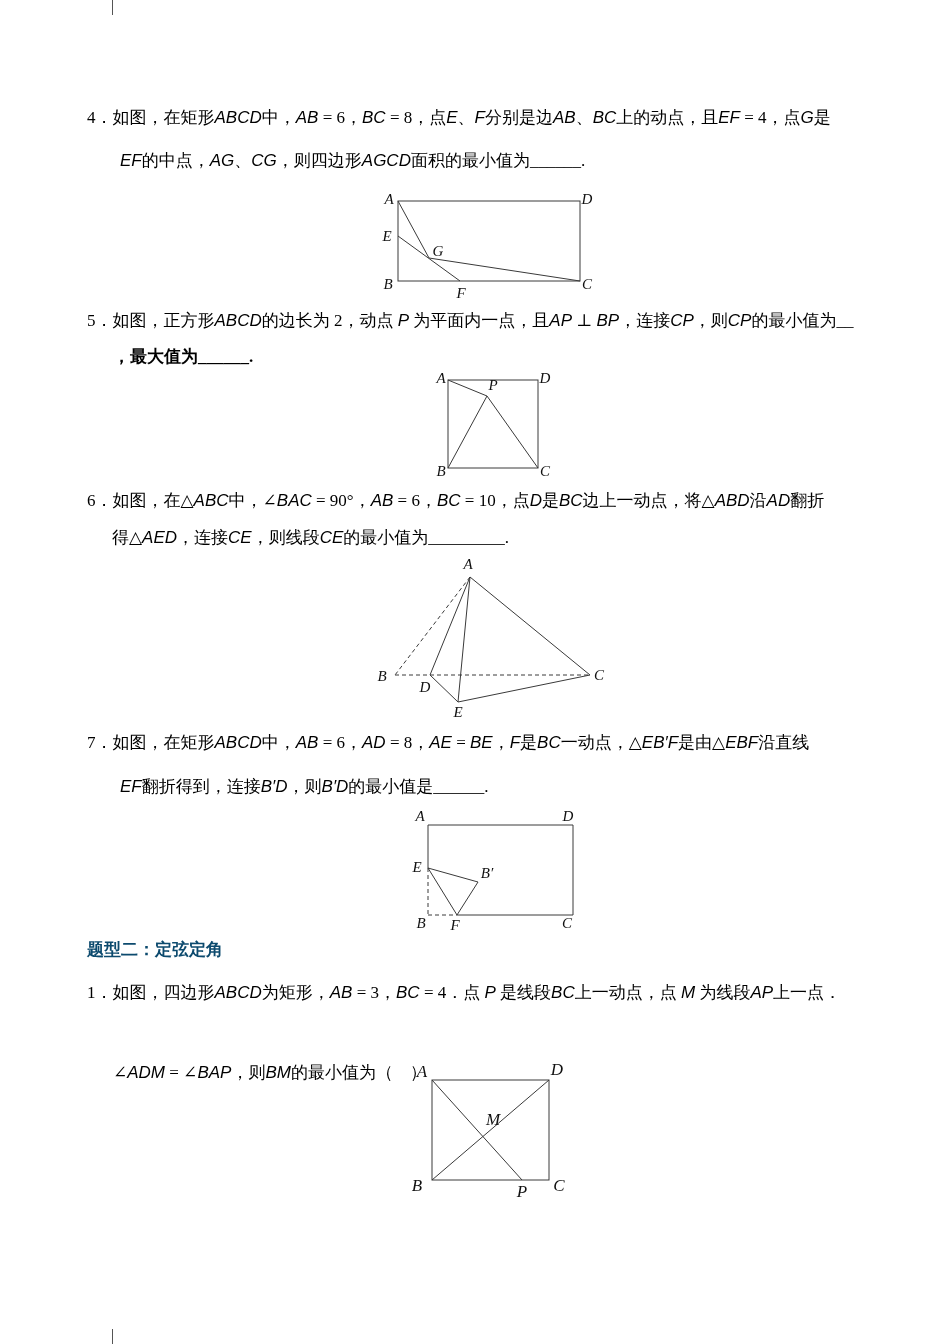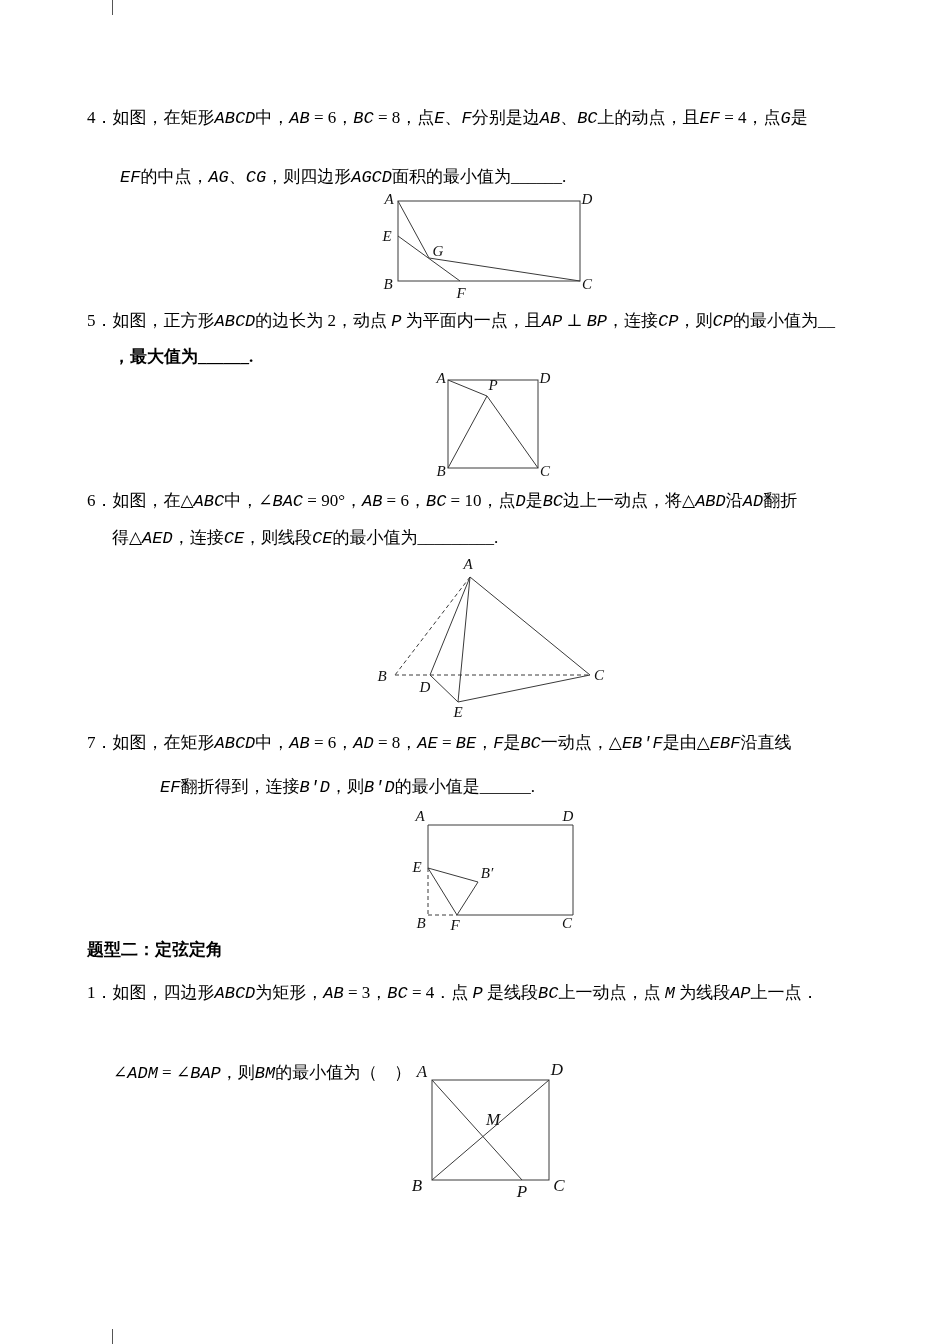--- a/index.html
+++ b/index.html
@@ -3,43 +3,43 @@
 <meta charset="utf-8">
 <style>
   html,body{margin:0;padding:0;background:#ffffff;}
   body{
     width:950px;height:1344px;position:relative;overflow:hidden;
     font-family:"Liberation Serif","DejaVu Serif",serif;
     color:#000;font-size:17px;
   }
   .line{position:absolute;white-space:nowrap;line-height:1.25;}
   .tx{font-style:normal;}
-  .mi{font-style:italic;font-family:Liberation Mono, monospace;}
+  .mi{font-style:italic;font-family:Liberation Sans, sans-serif;}
   .section-title{
     position:absolute;font-family:"DejaVu Sans","Liberation Sans",sans-serif;
-    font-weight:bold;font-size:17px;color:#000000;white-space:nowrap;
+    font-weight:bold;font-size:17px;color:#0c4a6e;white-space:nowrap;
   }
   .fig{position:absolute;}
   .fig line,.fig rect,.fig polyline{stroke:#3a3a3a;stroke-width:1;fill:none;}
   .fig .dash{stroke-dasharray:4 3;}
   .fig text{
     font-family:"Liberation Serif","DejaVu Serif",serif;
     font-style:italic;font-size:15px;fill:#111;text-anchor:middle;
   }
   .fig-lg text{font-size:17px;}
   .crop{position:absolute;width:1px;background:#555;}
 </style>
 </head>
 <body>
 
 <div class="crop" style="left:112px;top:0;height:15px;"></div>
 <div class="crop" style="left:112px;top:1329px;height:15px;"></div>
 
 <div class="line" style="left:87px;top:107px;"><span class="tx">4．如图，在矩形</span><span class="mi">ABCD</span><span class="tx">中，</span><span class="mi">AB</span><span class="tx"> = 6，</span><span class="mi">BC</span><span class="tx"> = 8，点</span><span class="mi">E</span><span class="tx">、</span><span class="mi">F</span><span class="tx">分别是边</span><span class="mi">AB</span><span class="tx">、</span><span class="mi">BC</span><span class="tx">上的动点，且</span><span class="mi">EF</span><span class="tx"> = 4，点</span><span class="mi">G</span><span class="tx">是</span></div>
-<div class="line" style="left:120px;top:150px;margin-top:16px;"><span class="mi">EF</span><span class="tx">的中点，</span><span class="mi">AG</span><span class="tx">、</span><span class="mi">CG</span><span class="tx">，则四边形</span><span class="mi">AGCD</span><span class="tx">面积的最小值为______.</span></div>
+<div class="line" style="left:120px;top:150px;"><span class="mi">EF</span><span class="tx">的中点，</span><span class="mi">AG</span><span class="tx">、</span><span class="mi">CG</span><span class="tx">，则四边形</span><span class="mi">AGCD</span><span class="tx">面积的最小值为______.</span></div>
 
 <svg class="fig" style="left:375px;top:186px;" width="240" height="125" viewBox="0 0 240 125">
   <rect x="23" y="15" width="182" height="80"></rect>
   <line x1="23" y1="50" x2="85" y2="95"></line>
   <line x1="23" y1="15" x2="54" y2="72"></line>
   <line x1="54" y1="72" x2="205" y2="95"></line>
   <text x="14" y="18">A</text>
   <text x="212" y="18">D</text>
   <text x="13" y="103">B</text>
   <text x="212" y="103">C</text>
@@ -75,21 +75,21 @@
   <line x1="72" y1="122" x2="100" y2="149"></line>
   <line x1="100" y1="149" x2="232" y2="122"></line>
   <text x="110" y="16">A</text>
   <text x="24" y="128">B</text>
   <text x="67" y="139">D</text>
   <text x="100" y="164">E</text>
   <text x="241" y="127">C</text>
 </svg>
 
 <div class="line" style="left:87px;top:732px;"><span class="tx">7．如图，在矩形</span><span class="mi">ABCD</span><span class="tx">中，</span><span class="mi">AB</span><span class="tx"> = 6，</span><span class="mi">AD</span><span class="tx"> = 8，</span><span class="mi">AE</span><span class="tx"> = </span><span class="mi">BE</span><span class="tx">，</span><span class="mi">F</span><span class="tx">是</span><span class="mi">BC</span><span class="tx">一动点，</span><span class="tx">△</span><span class="mi">EB′F</span><span class="tx">是由</span><span class="tx">△</span><span class="mi">EBF</span><span class="tx">沿直线</span></div>
-<div class="line" style="left:120px;top:776px;margin-left:40px;"><span class="mi">EF</span><span class="tx">翻折得到，连接</span><span class="mi">B′D</span><span class="tx">，则</span><span class="mi">B′D</span><span class="tx">的最小值是______.</span></div>
+<div class="line" style="left:120px;top:776px;"><span class="mi">EF</span><span class="tx">翻折得到，连接</span><span class="mi">B′D</span><span class="tx">，则</span><span class="mi">B′D</span><span class="tx">的最小值是______.</span></div>
 
 <svg class="fig" style="left:403px;top:806px;" width="200" height="132" viewBox="0 0 200 132">
   <line x1="25" y1="19" x2="170" y2="19"></line>
   <line x1="170" y1="19" x2="170" y2="109"></line>
   <line x1="25" y1="19" x2="25" y2="62"></line>
   <line class="dash" x1="25" y1="62" x2="25" y2="109"></line>
   <line class="dash" x1="25" y1="109" x2="54" y2="109"></line>
   <line x1="54" y1="109" x2="170" y2="109"></line>
   <line x1="25" y1="62" x2="54" y2="109"></line>
   <line x1="25" y1="62" x2="75" y2="76"></line>

